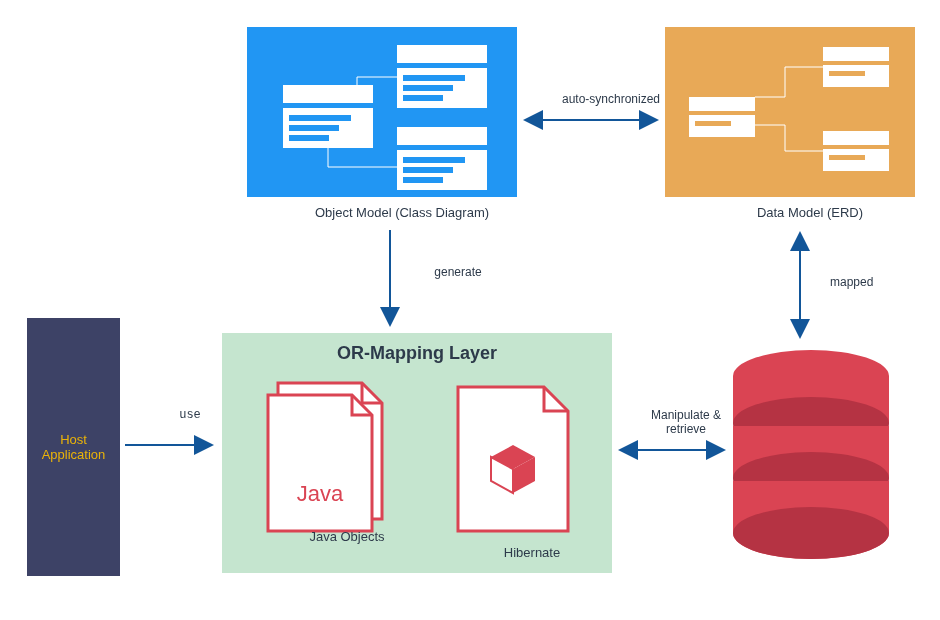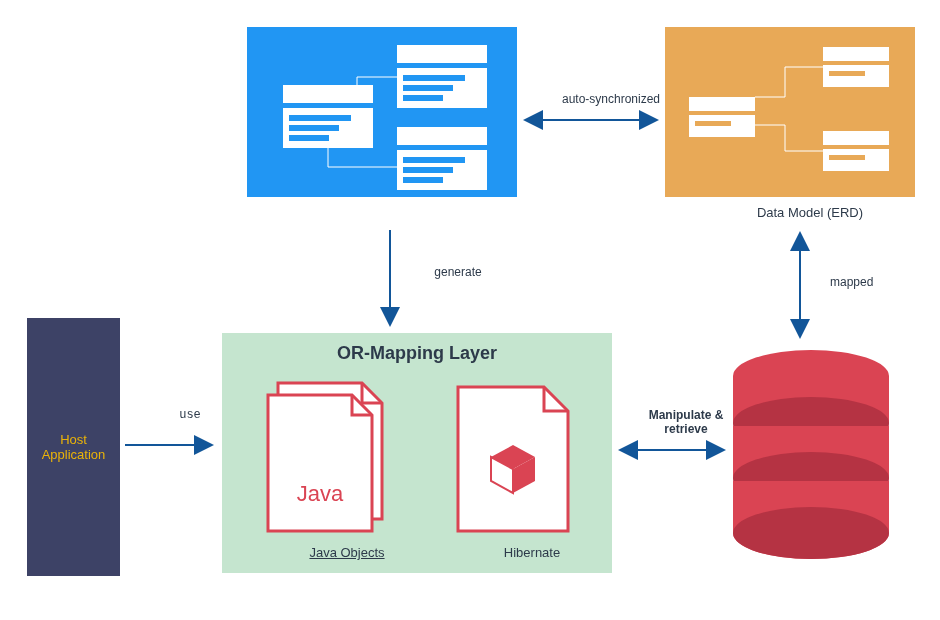--- a/index.html
+++ b/index.html
@@ -36,20 +36,21 @@
         <rect x="156" y="130" width="62" height="6" fill="#2196f3"></rect>
         <rect x="156" y="140" width="50" height="6" fill="#2196f3"></rect>
         <rect x="156" y="150" width="40" height="6" fill="#2196f3"></rect>
       </g>
       <g stroke="#ffffff" stroke-width="1" fill="none">
         <polyline points="150,50 110,50 110,58"></polyline>
         <polyline points="81,121 81,140 150,140"></polyline>
       </g>
     </svg>
   </div>
+  <div class="label" style="left:247px; top:205px; width:270px;">Object Model (Class Diagram)</div>
 
   <div class="abs" style="left:665px; top:27px; width:250px; height:170px; background:#e8a957;">
     <svg width="250" height="170" viewBox="0 0 250 170">
       <g fill="#ffffff">
 
         <rect x="158" y="20" width="66" height="14"></rect>
         <rect x="158" y="38" width="66" height="22"></rect>
         <rect x="164" y="44" width="36" height="5" fill="#e8a957"></rect>
 
         <rect x="24" y="70" width="66" height="14"></rect>
@@ -111,39 +112,39 @@
           <path d="M98 2 L98 22 L118 22" fill="none" stroke="#da4453" stroke-width="3"></path>
         </g>
 
         <g>
           <path d="M4 14 L88 14 L108 34 L108 150 L4 150 Z" fill="#ffffff" stroke="#da4453" stroke-width="3"></path>
           <path d="M88 14 L88 34 L108 34" fill="none" stroke="#da4453" stroke-width="3"></path>
         </g>
         <text x="56" y="120" text-anchor="middle" font-size="22" fill="#da4453">Java</text>
       </g>
     </svg>
-    <div class="label" style="left:30px; top:212px; width:150px;text-decoration:underline;">Java Objects</div>
+    <div class="label" style="left:30px; top:196px; width:150px;">Java Objects</div>
 
     <svg class="abs" style="left:228px; top:48px;" width="130" height="160">
       <path d="M8 6 L94 6 L118 30 L118 150 L8 150 Z" fill="#ffffff" stroke="#da4453" stroke-width="3"></path>
       <path d="M94 6 L94 30 L118 30" fill="none" stroke="#da4453" stroke-width="3"></path>
 
       <g transform="translate(63,88)">
         <polygon points="0,-24 22,-12 0,0 -22,-12" fill="#da4453"></polygon>
         <polygon points="-22,-12 0,0 0,24 -22,12" fill="#ffffff" stroke="#da4453" stroke-width="2"></polygon>
         <polygon points="22,-12 0,0 0,24 22,12" fill="#da4453"></polygon>
       </g>
     </svg>
     <div class="label" style="left:215px; top:212px; width:150px;">Hibernate</div>
   </div>
 
   <svg class="abs" style="left:612px; top:435px;" width="120" height="30">
     <line x1="8" y1="15" x2="112" y2="15" stroke="#125699" stroke-width="2" marker-start="url(#ahL)" marker-end="url(#ahR)"></line>
   </svg>
-  <div class="label label-small" style="left:612px; top:408px; width:108px;font-weight:bold;">Manipulate &amp; retrieve</div>
+  <div class="label label-small" style="left:612px; top:408px; width:108px;">Manipulate &amp; retrieve</div>
 
   <svg class="abs" style="left:726px; top:348px;" width="170" height="225">
     <g>
       <ellipse cx="85" cy="28" rx="78" ry="26" fill="#da4453"></ellipse>
       <path d="M7 28 L7 75 A78 26 0 0 0 163 75 L163 28" fill="#da4453"></path>
       <ellipse cx="85" cy="75" rx="78" ry="26" fill="#b53343"></ellipse>
 
       <path d="M7 78 L7 130 A78 26 0 0 0 163 130 L163 78" fill="#da4453"></path>
       <ellipse cx="85" cy="130" rx="78" ry="26" fill="#b53343"></ellipse>
 

